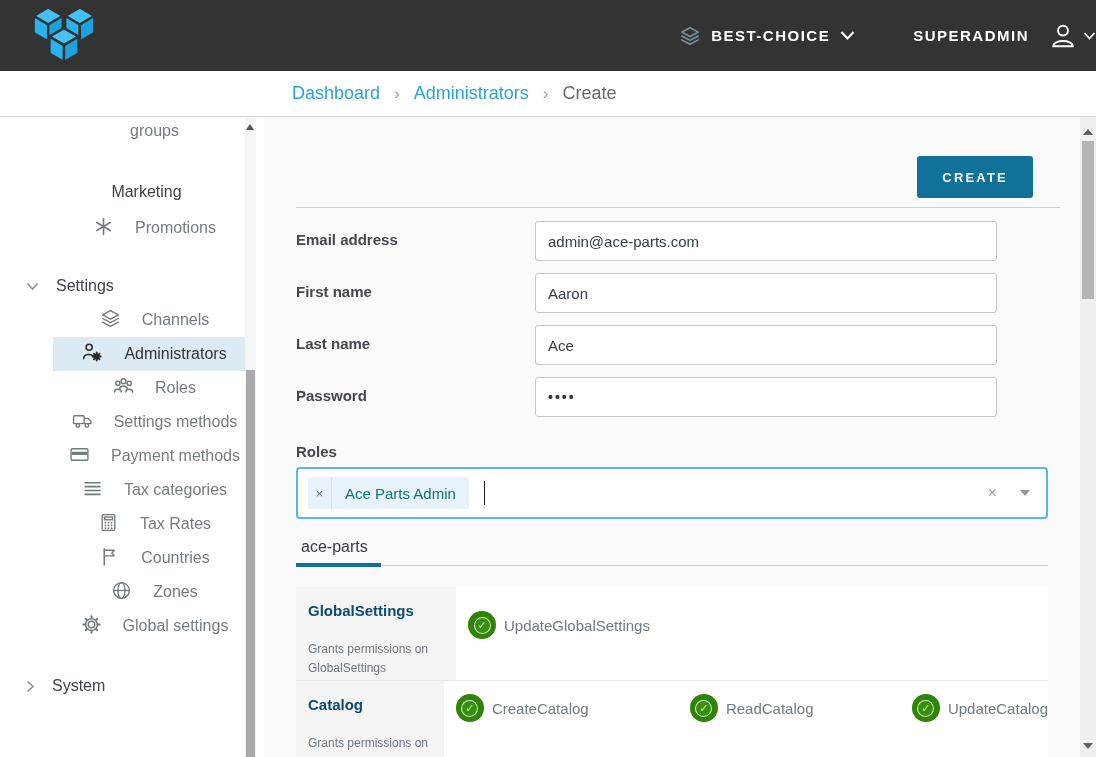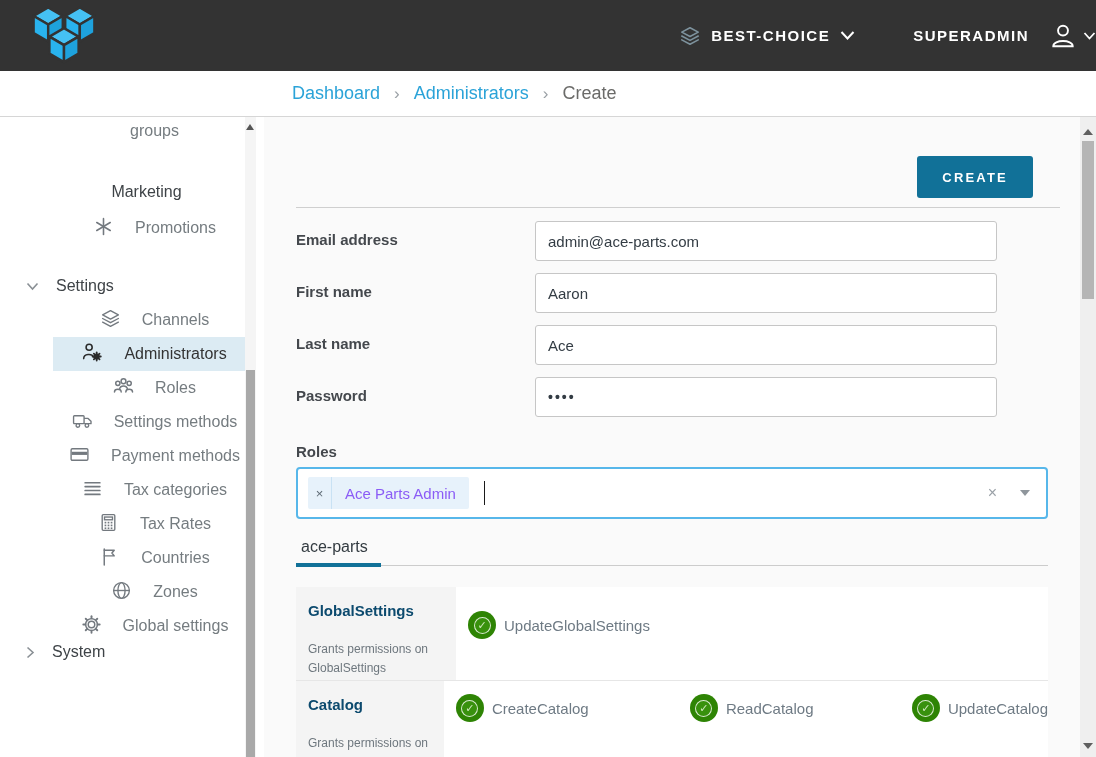--- a/index.html
+++ b/index.html
@@ -25,21 +25,21 @@
   .crumb-current { color:#6b6b69; }
 
   
   .sidebar { position:absolute; left:0; top:117px; width:264px; bottom:0; background:#fff; }
   .side-content { width:245px; font-size:16px; color:#757c80;text-align:center; }
   .clipped-item { padding:3px 0 0 64px; line-height:22px; }
   .section-title { padding-left:48px; color:#3e4347; margin-top:41px; font-size:16px; }
   .section-header { display:flex; align-items:center; gap:17px; padding-left:26px;
     color:#3e4347; cursor:pointer; }
   .section-header.settings { margin-top:32px; }
-  .section-header.system { }
+  .section-header.system { margin-top:34px; }
   .nav-item { display:block; margin-left:53px; padding:5px 0 5px 11px; line-height:24px;
     color:#757c80; cursor:pointer; }
   .nav-item.first { margin-top:10px; }
   .nav-item.first-of-group { margin-top:8px; }
   .nav-item .nicon { display:inline-block; width:21px; height:21px; vertical-align:-4px;
     margin-right:21px; color:#73797f; }
   .nav-item.selected { background:#dcebf3; color:#333; }
   .nav-item.selected .nicon { color:#2b2b2b; }
   .side-scroll { position:absolute; left:245px; top:0; bottom:0; width:11px; background:#f5f5f5; }
   .side-scroll .arrow-up { position:absolute; top:7px; left:1px; width:0; height:0;
@@ -59,21 +59,21 @@
     padding:0 12px; font-size:15px; color:#333c44; background:#fff;
     font-family:"Liberation Sans", sans-serif; }
   .finput.pw { letter-spacing:2px; font-weight:700; font-size:14px; }
 
   .roles-label { margin-top:26px; font-size:15px; font-weight:600; color:#44484d; }
   .roles-select { margin-top:7px; width:752px; height:52px; background:#fff;
     border:2px solid #57b7ea; border-radius:4px; display:flex; align-items:center; padding:0 10px; }
   .chip { display:flex; align-items:stretch; height:32px; background:#e7f2fb; border-radius:2px; overflow:hidden; }
   .chip-x { width:24px; display:flex; align-items:center; justify-content:center;
     font-size:13px; color:#5d6a74; border-right:1px solid #c9e2f4; cursor:pointer; }
-  .chip-label { padding:0 13px; display:flex; align-items:center; font-size:15px; color:#8b5cf6; }
+  .chip-label { padding:0 13px; display:flex; align-items:center; font-size:15px; color:#0f766e; }
   .caret { width:1px; height:24px; background:#1a1a1a; margin-left:15px; }
   .select-right { margin-left:auto; display:flex; align-items:center; }
   .clear-x { font-size:16px; color:#9aa1a7; margin-right:23px; cursor:pointer; }
   .dd-arrow { width:0; height:0; border-left:5.5px solid transparent; border-right:5.5px solid transparent;
     border-top:6px solid #8f969c; margin-right:6px; cursor:pointer; }
 
   .tabs { position:relative; margin-top:15px; width:752px; height:32px; }
   .tabs::after { content:""; position:absolute; left:0; right:0; bottom:0; border-bottom:1px solid #ccc; }
   .tab { position:absolute; left:0; bottom:-1px; padding:0 13px 7px 5px; font-size:16px;
     color:#333b41; border-bottom:4px solid #117198; cursor:pointer; z-index:2; }

